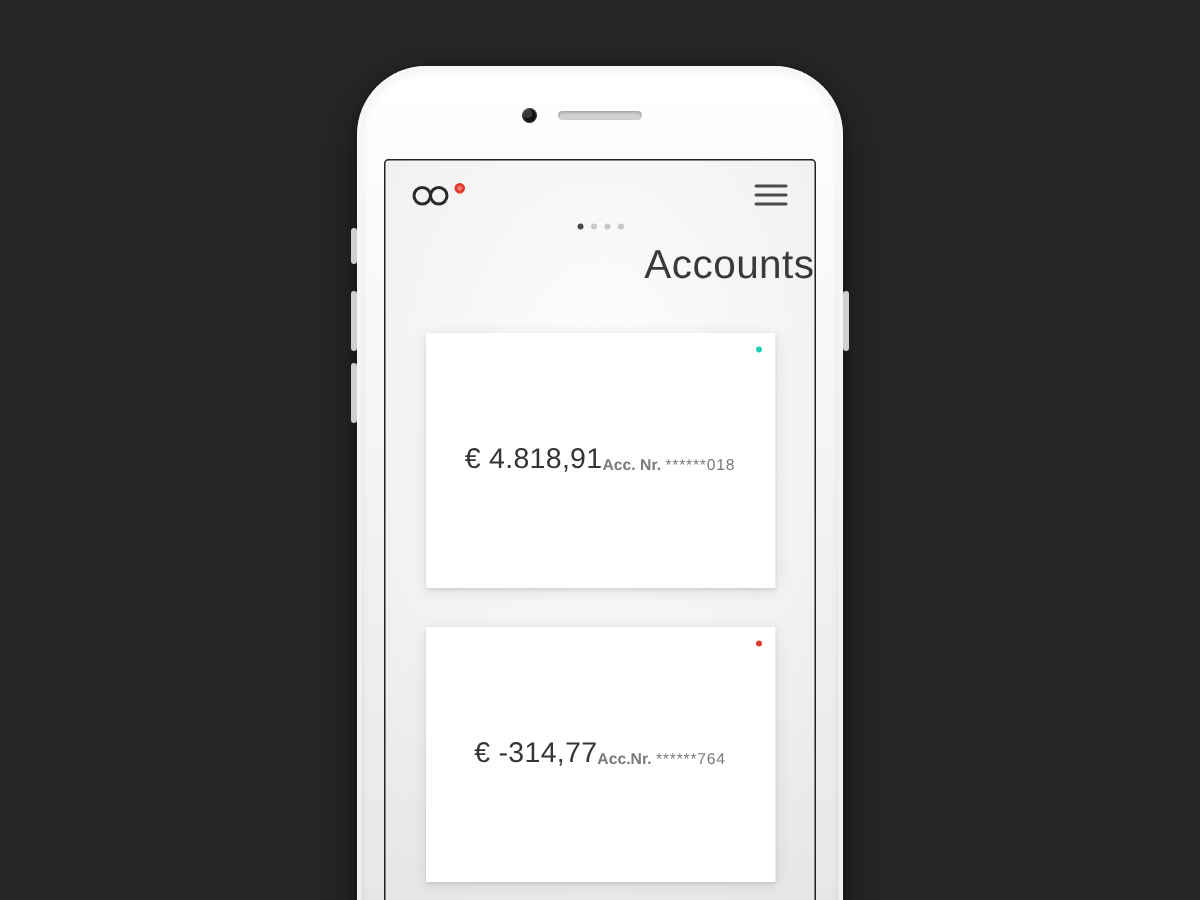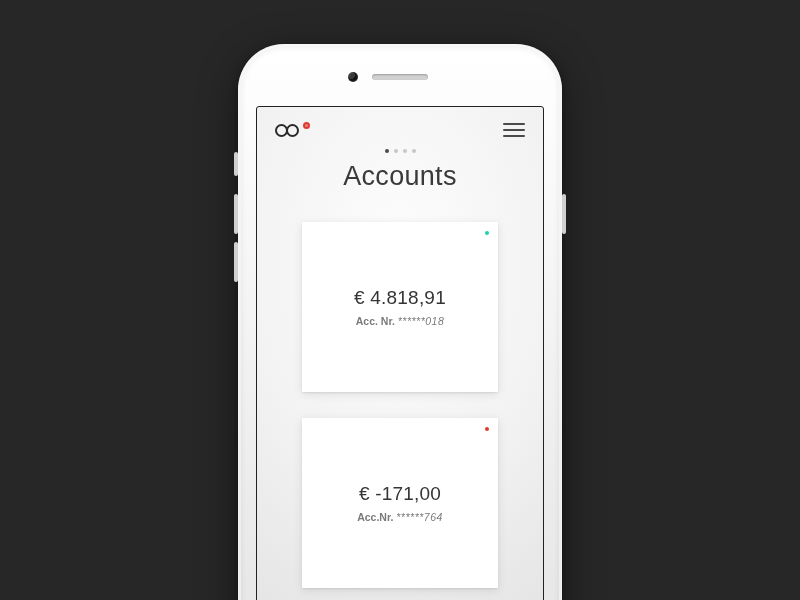--- a/index.html
+++ b/index.html
@@ -93,60 +93,60 @@
   
   .page-dots{
     display:flex;gap:5px;justify-content:center;margin-top:2px;margin-bottom:8px;
   }
   .page-dots i{
     width:4px;height:4px;border-radius:50%;background:#c7c7c7;display:block;
   }
   .page-dots i.active{background:#4a4a4a;}
 
   h1.page-title{
-    text-align:center;
+    text-align:right;
     font-weight:300;
     font-size:27px;
     color:#3a3a3a;
     letter-spacing:.3px;
     margin-bottom:30px;
   }
 
   
   .cards{
     display:flex;flex-direction:column;gap:26px;align-items:center;
   }
   .card{
-    width:196px;height:170px;
+    width:233px;height:170px;
     background:#ffffff;
     border-radius:1px;
     box-shadow:0 2px 10px rgba(0,0,0,.10), 0 1px 2px rgba(0,0,0,.08);
     position:relative;
-    display:flex;flex-direction:column;align-items:center;justify-content:center;
+    display:flex;flex-direction:row;align-items:center;justify-content:center;
     cursor:pointer;
   }
   .card .status-dot{
     position:absolute;top:9px;right:9px;
     width:4px;height:4px;border-radius:50%;
   }
   .status-positive{background:#1fd1b2;}
   .status-negative{background:#e13a2f;}
   .balance{
     font-size:19px;
     font-weight:300;
     color:#353535;
     letter-spacing:.2px;
   }
   .acc-line{
     margin-top:6px;
     font-size:10.5px;
     color:#7a7a7a;
   }
   .acc-line .label{font-weight:700;}
-  .acc-line .masked{letter-spacing:.5px;font-style:italic;}
+  .acc-line .masked{letter-spacing:.5px;}
 </style>
 </head>
 <body>
 
 <div class="phone">
   <span class="side-btn mute"></span>
   <span class="side-btn vol-up"></span>
   <span class="side-btn vol-down"></span>
   <span class="side-btn power"></span>
 
@@ -183,21 +183,21 @@
         <span class="status-dot status-positive"></span>
         <div class="balance">€ 4.818,91</div>
         <div class="acc-line">
           <span class="label">Acc. Nr.</span>
           <span class="masked">******018</span>
         </div>
       </div>
 
       <div class="card">
         <span class="status-dot status-negative"></span>
-        <div class="balance">€ -171,00</div>
+        <div class="balance">€ -314,77</div>
         <div class="acc-line">
           <span class="label">Acc.Nr.</span>
           <span class="masked">******764</span>
         </div>
       </div>
 
     </div>
   </div>
 </div>
 

